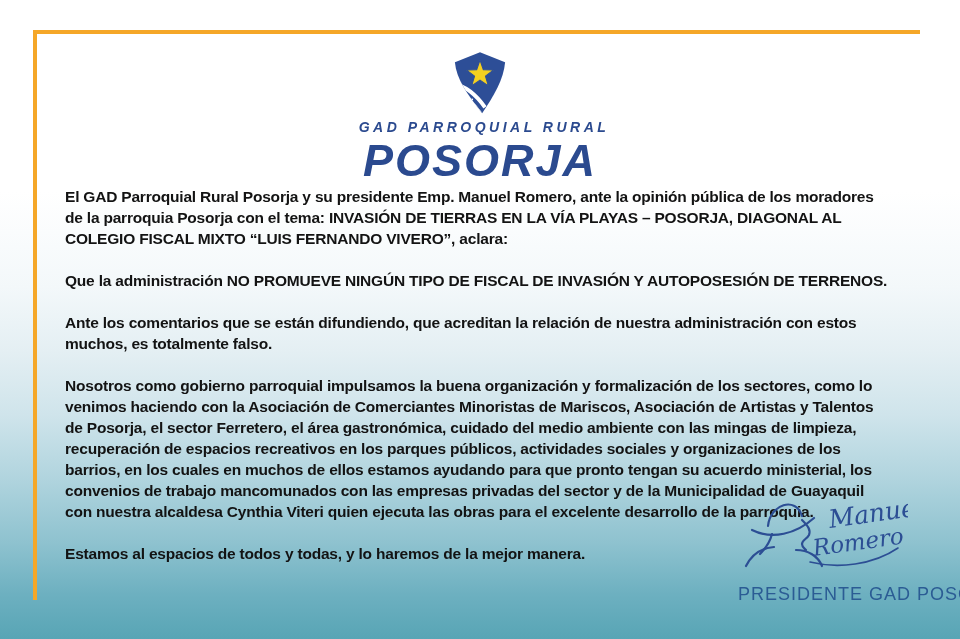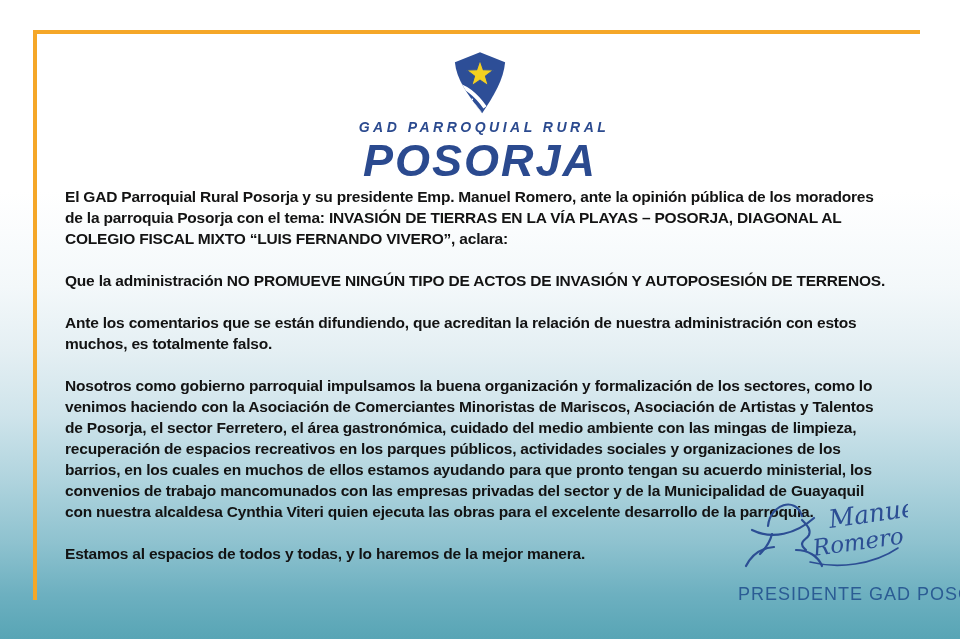--- a/index.html
+++ b/index.html
@@ -75,21 +75,21 @@
         <circle cx="39" cy="69" r="1.4" fill="#ffffff"></circle>
       </g>
       <polygon points="50,14 54.7,27.5 69,27.8 57.6,36.5 61.8,50.2 50,42 38.2,50.2 42.4,36.5 31,27.8 45.3,27.5" fill="#F5D020" stroke="#2D4E97" stroke-width="1.5" stroke-linejoin="round"></polygon>
     </svg>
     <div class="tagline">GAD PARROQUIAL RURAL</div>
     <div class="wordmark">POSORJA</div>
   </header>
 
   <main class="body-text">
     <p>El GAD Parroquial Rural Posorja y su presidente Emp. Manuel Romero, ante la opinión pública de los moradores de la parroquia Posorja con el tema: INVASIÓN DE TIERRAS EN LA VÍA PLAYAS – POSORJA, DIAGONAL AL COLEGIO FISCAL MIXTO “LUIS FERNANDO VIVERO”, aclara:</p>
-    <p>Que la administración NO PROMUEVE NINGÚN TIPO DE ACTOS DE INVASIÓN Y AUTOPOSESIÓN DE TERRENOS.</p>
+    <p>Que la administración NO PROMUEVE NINGÚN TIPO DE FISCAL DE INVASIÓN Y AUTOPOSESIÓN DE TERRENOS.</p>
     <p>Ante los comentarios que se están difundiendo, que acreditan la relación de nuestra administración con estos muchos, es totalmente falso.</p>
     <p>Nosotros como gobierno parroquial impulsamos la buena organización y formalización de los sectores, como lo venimos haciendo con la Asociación de Comerciantes Minoristas de Mariscos, Asociación de Artistas y Talentos de Posorja, el sector Ferretero, el área gastronómica, cuidado del medio ambiente con las mingas de limpieza, recuperación de espacios recreativos en los parques públicos, actividades sociales y organizaciones de los barrios, en los cuales en muchos de ellos estamos ayudando para que pronto tengan su acuerdo ministerial, los convenios de trabajo mancomunados con las empresas privadas del sector y de la Municipalidad de Guayaquil con nuestra alcaldesa Cynthia Viteri quien ejecuta las obras para el excelente desarrollo de la parroquia.</p>
     <p>Estamos al espacios de todos y todas, y lo haremos de la mejor manera.</p>
   </main>
 
   <div class="sig">
     <svg viewBox="0 0 170 80" aria-hidden="true">
       <g stroke="#2C4E94" stroke-width="2.2" fill="none" stroke-linecap="round">
         <path d="M14 40 C 34 50 58 44 76 28"></path>
         <path d="M30 36 C 32 14 58 6 64 26"></path>

